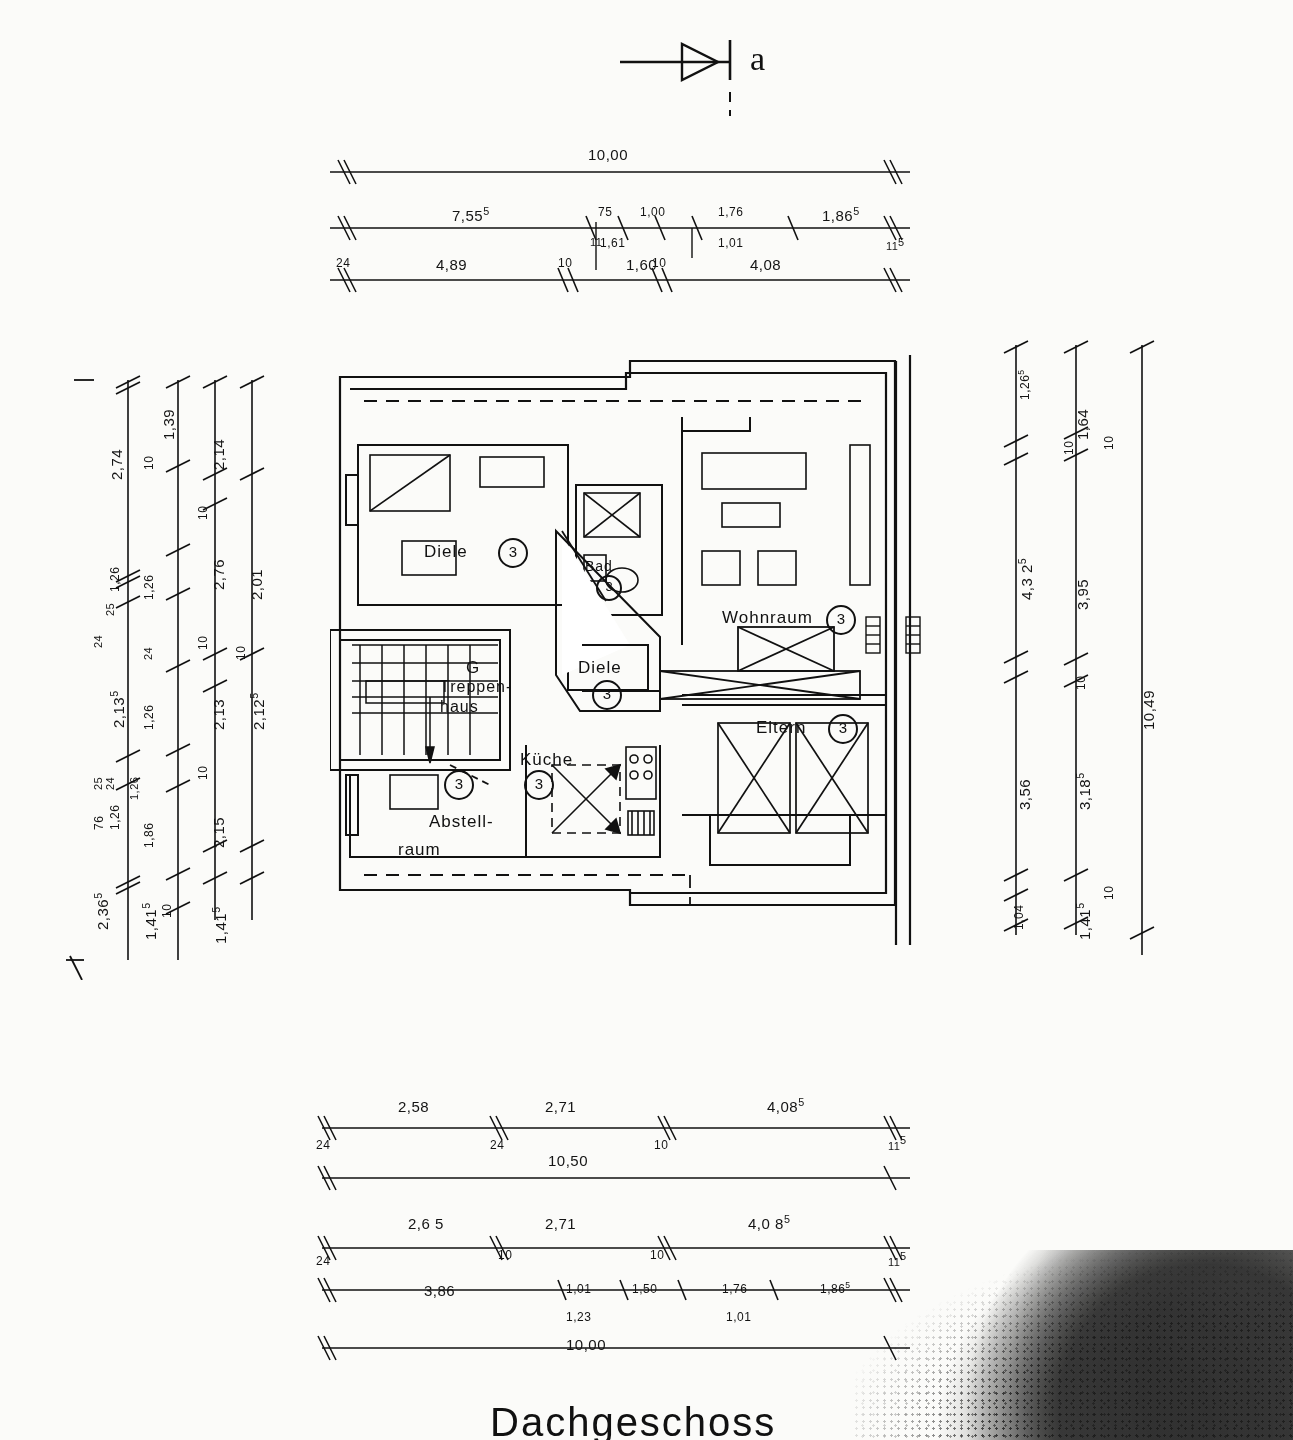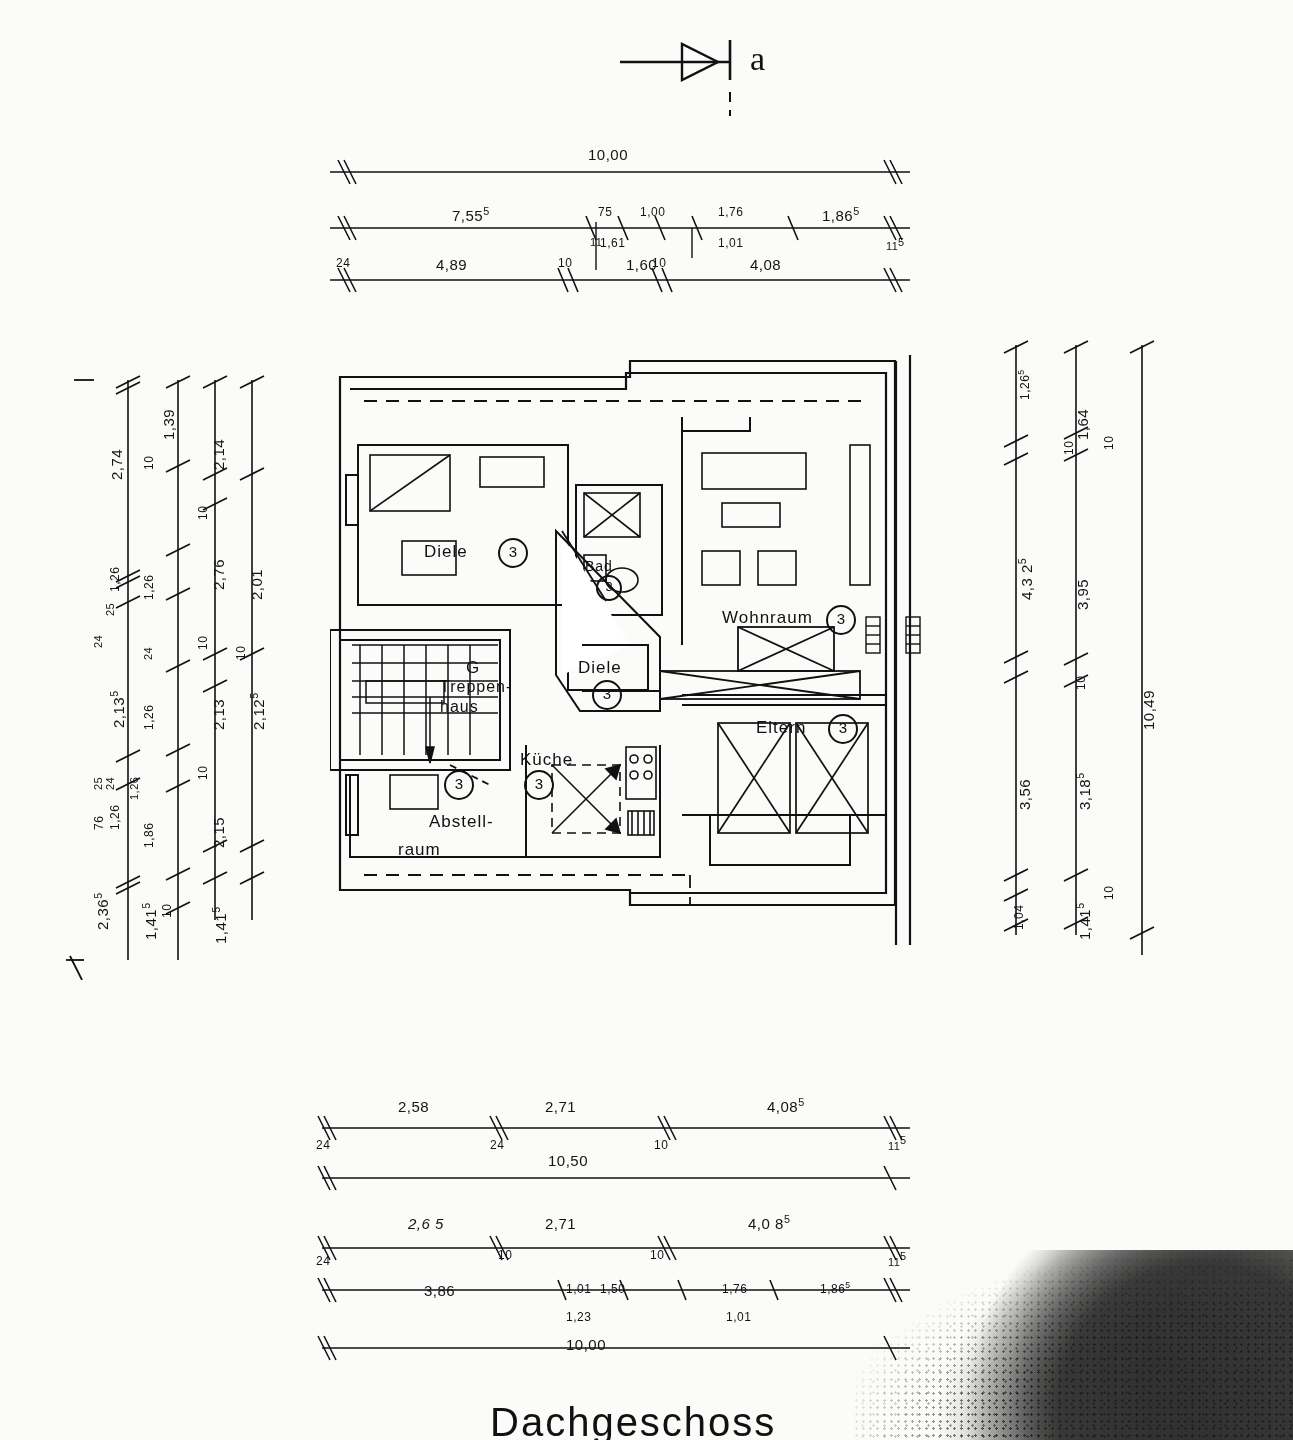--- a/index.html
+++ b/index.html
@@ -531,32 +531,32 @@
   <div class="dimtext" style="left:545px; top:1098px;">2,71</div>
   <div class="dimtext" style="left:752px; top:1096px;margin-left:15px;"><span>4,08</span><span class="sup">5</span></div>
   <div class="dimtext small" style="left:316px; top:1138px;">24</div>
   <div class="dimtext small" style="left:490px; top:1138px;">24</div>
   <div class="dimtext small" style="left:654px; top:1138px;">10</div>
   <div class="dimtext tiny" style="left:888px; top:1140px;">11</div>
   <div class="dimtext tiny" style="left:900px; top:1134px;">5</div>
 
   <div class="dimtext" style="left:548px; top:1152px;">10,50</div>
 
-  <div class="dimtext" style="left:408px; top:1215px;font-style:italic;">2,6 5</div>
+  <div class="dimtext" style="left:408px; top:1215px;">2,6 5</div>
   <div class="dimtext" style="left:545px; top:1215px;">2,71</div>
   <div class="dimtext" style="left:748px; top:1213px;"><span>4,0 8</span><span class="sup">5</span></div>
   <div class="dimtext small" style="left:316px; top:1254px;">24</div>
   <div class="dimtext small" style="left:498px; top:1248px;">10</div>
   <div class="dimtext small" style="left:650px; top:1248px;">10</div>
   <div class="dimtext tiny" style="left:888px; top:1256px;">11</div>
   <div class="dimtext tiny" style="left:900px; top:1250px;">5</div>
 
   <div class="dimtext" style="left:424px; top:1282px;">3,86</div>
   <div class="dimtext small" style="left:566px; top:1282px;">1,01</div>
-  <div class="dimtext small" style="left:600px; top:1282px;text-align:center;">1,50</div>
+  <div class="dimtext small" style="left:632px; top:1282px;text-align:center;">1,50</div>
   <div class="dimtext small" style="left:722px; top:1282px;">1,76</div>
   <div class="dimtext small" style="left:820px; top:1280px;"><span>1,86</span><span class="sup">5</span></div>
 
   <div class="dimtext small" style="left:566px; top:1310px;">1,23</div>
   <div class="dimtext small" style="left:726px; top:1310px;">1,01</div>
 
   <div class="dimtext" style="left:566px; top:1336px;">10,00</div>
 
   <div class="title" style="left:490px; top:1400px;">Dachgeschoss</div>
 

